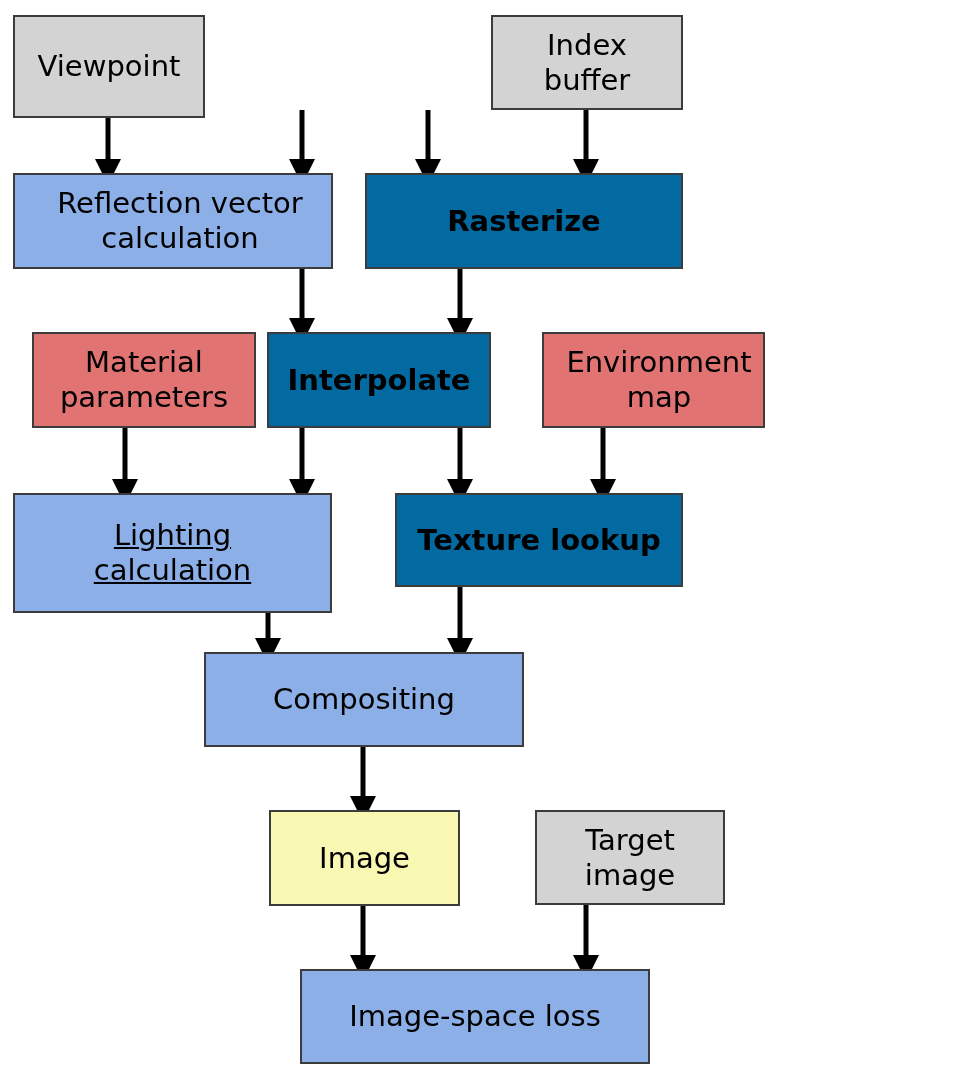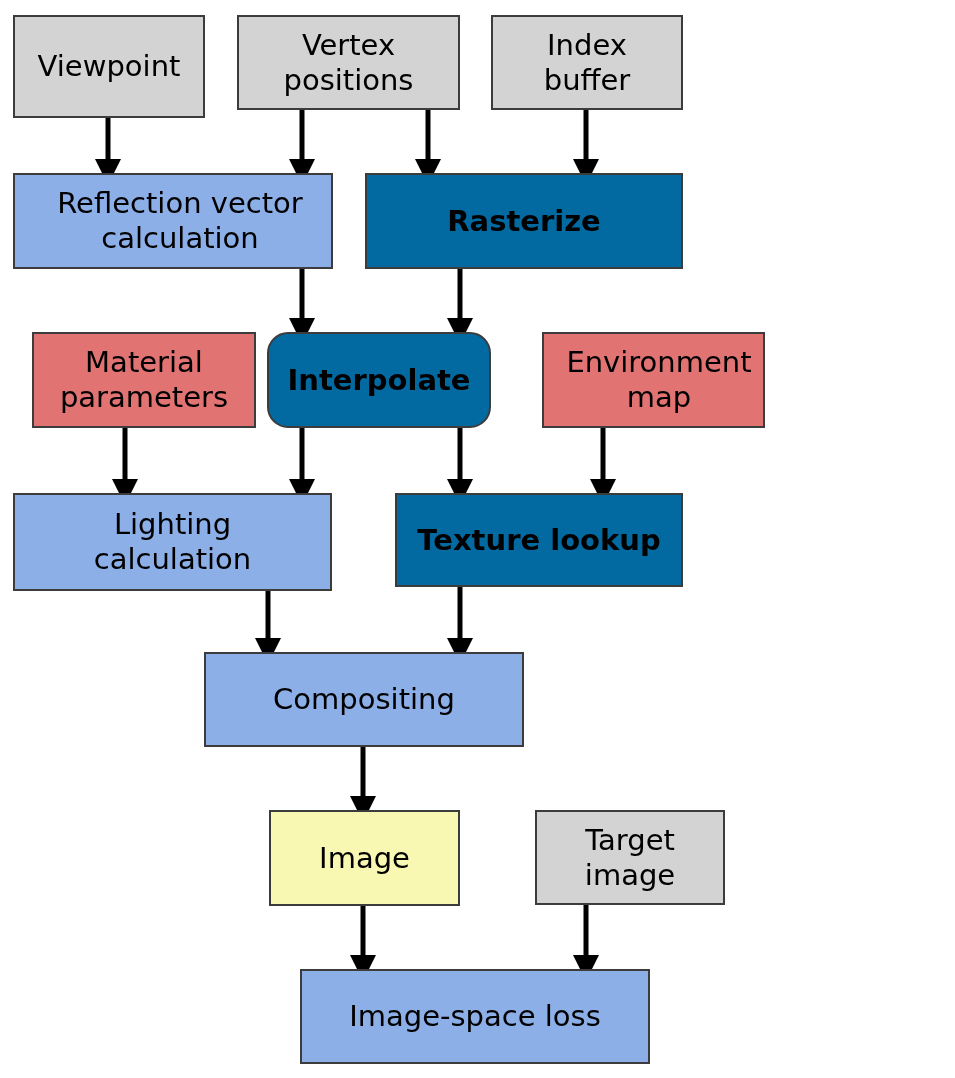--- a/index.html
+++ b/index.html
@@ -61,54 +61,50 @@
     <line x1="460" y1="587" x2="460" y2="660" marker-end="url(#ah)"></line>
     <line x1="363" y1="747" x2="363" y2="818" marker-end="url(#ah)"></line>
     <line x1="363" y1="906" x2="363" y2="977" marker-end="url(#ah)"></line>
     <line x1="586" y1="905" x2="586" y2="977" marker-end="url(#ah)"></line>
   </svg>
 
   <div class="node c-gray" style="left:13px; top:15px; width:192px; height:103px;">
     <span>Viewpoint</span>
   </div>
 
-  <div class="node c-gray" style="left:237px; top:15px; width:223px; height:95px;">
-    <span>Vertex
-positions</span>
-  </div>
 
   <div class="node c-gray" style="left:491px; top:15px; width:192px; height:95px;">
     <span>Index
 buffer</span>
   </div>
 
   <div class="node c-blue" style="left:13px; top:173px; width:320px; height:96px;padding-left:14px;">
     <span>Reflection vector
 calculation</span>
   </div>
 
   <div class="node c-green" style="left:365px; top:173px; width:318px; height:96px;">
     <span>Rasterize</span>
   </div>
 
   <div class="node c-red" style="left:13px; top:332px; width:224px; height:96px;">
     <span>Material
 parameters</span>
   </div>
 
-  <div class="node c-green" style="left:267px; top:332px; width:224px; height:96px;border-radius:21px;">
+  <div class="node c-green" style="left:267px; top:332px; width:224px; height:96px;">
     <span>Interpolate</span>
   </div>
 
   <div class="node c-red" style="left:523px; top:332px; width:223px; height:96px;padding-left:11px;">
     <span>Environment
 map</span>
   </div>
 
-  <div class="node c-blue" style="left:13px; top:493px; width:319px; height:98px;">
+  <div class="node c-blue" style="left:13px; top:493px; width:319px; height:120px;text-decoration:underline;">
     <span>Lighting
 calculation</span>
   </div>
 
   <div class="node c-green" style="left:395px; top:493px; width:288px; height:94px;">
     <span>Texture lookup</span>
   </div>
 
   <div class="node c-blue" style="left:204px; top:652px; width:320px; height:95px;">
     <span>Compositing</span>

